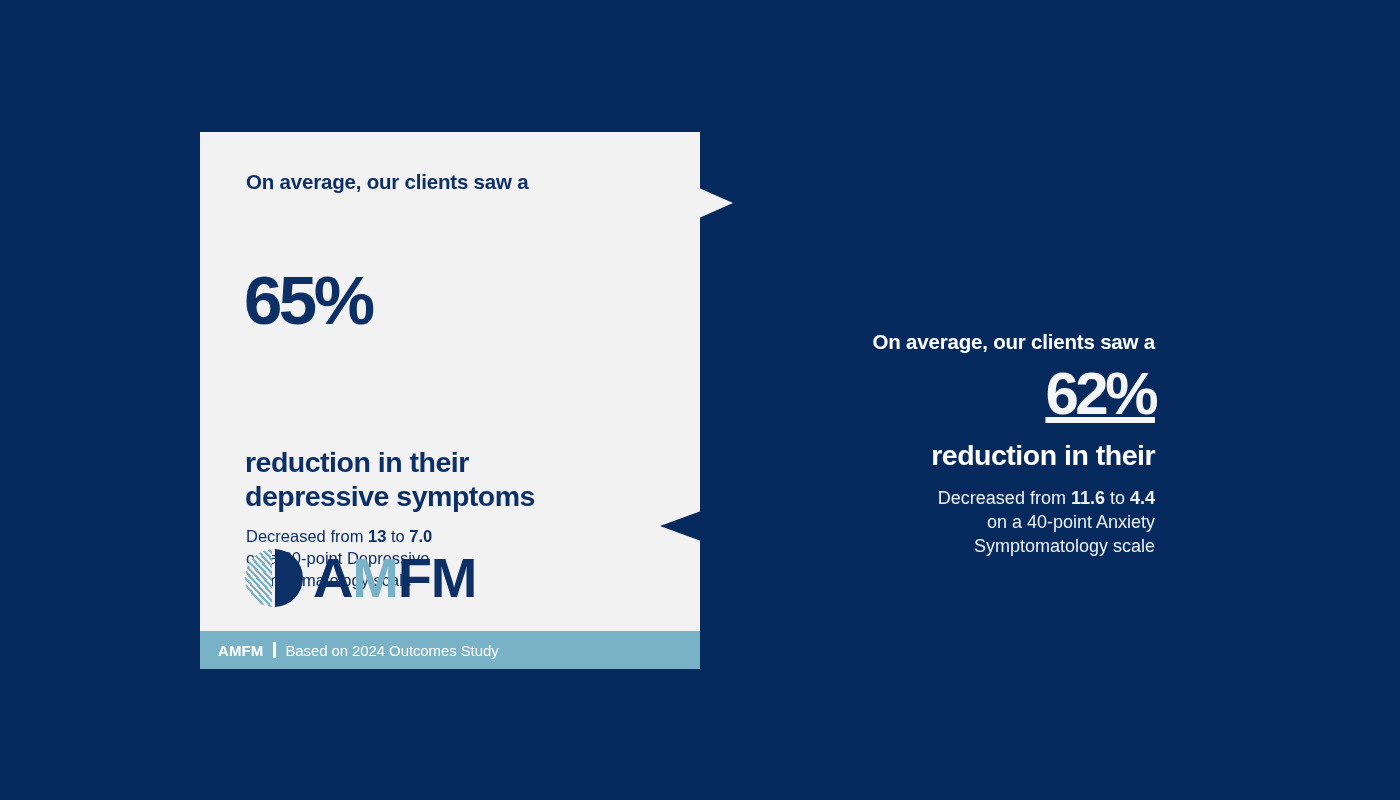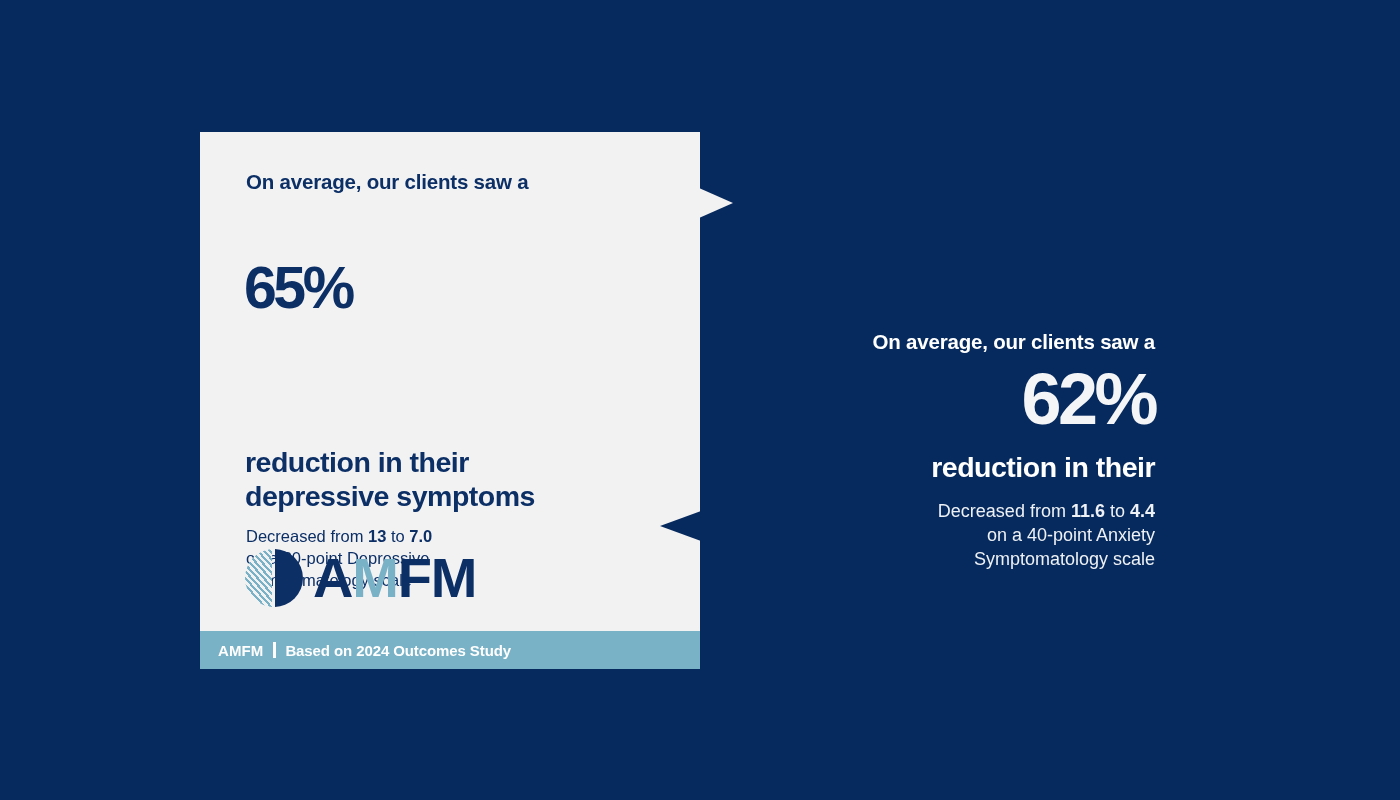--- a/index.html
+++ b/index.html
@@ -40,22 +40,22 @@
     font-weight: 700;
     letter-spacing: -0.2px;
     color: #0c2f66;
     line-height: 1.2;
     white-space: nowrap;
   }
 
   .big-stat {
     position: absolute;
     left: 44px;
-    top: 186px;
-    font-size: 59px;
+    top: 203px;
+    font-size: 69px;
     font-weight: 800;
     letter-spacing: -3.5px;
     color: #0c2f66;
     line-height: 1;
     white-space: nowrap;
     transform: translateY(-100%);
   }
 
   .sub-head {
     position: absolute;
@@ -161,21 +161,21 @@
     align-items: center;
   }
   .footer-brand { font-weight: 800; letter-spacing: 0.1px; }
   .footer-sep {
     display: inline-block;
     width: 3px;
     height: 16px;
     background: #ffffff;
     margin: 0 9px 0 10px;
   }
-  .footer-note { font-weight: 700; letter-spacing: -0.1px; }
+  .footer-note { font-weight: 400; letter-spacing: -0.1px; }
 
   
   #arrow-top {
     position: absolute;
     left: 699px;
     top: 188px;
     width: 0; height: 0;
     border-top: 15px solid transparent;
     border-bottom: 15px solid transparent;
     border-left: 34px solid #f2f2f3;
@@ -201,26 +201,27 @@
   .r-lead-line {
     font-size: 20.5px;
     font-weight: 600;
     letter-spacing: -0.2px;
     color: #ffffff;
     line-height: 1.2;
     white-space: nowrap;
   }
   .r-big-stat {
     margin-top: 8px;
-    font-size: 72px;
+    font-size: 60px;
     font-weight: 800;
     letter-spacing: -3.5px;
     color: #f4f5f7;
     line-height: 1.02;
     white-space: nowrap;
+    text-decoration: underline;
   }
   .r-sub-head {
     margin-top: 14px;
     font-size: 28.5px;
     font-weight: 700;
     letter-spacing: -0.5px;
     color: #ffffff;
     line-height: 1.21;
   }
   .r-detail-text {

